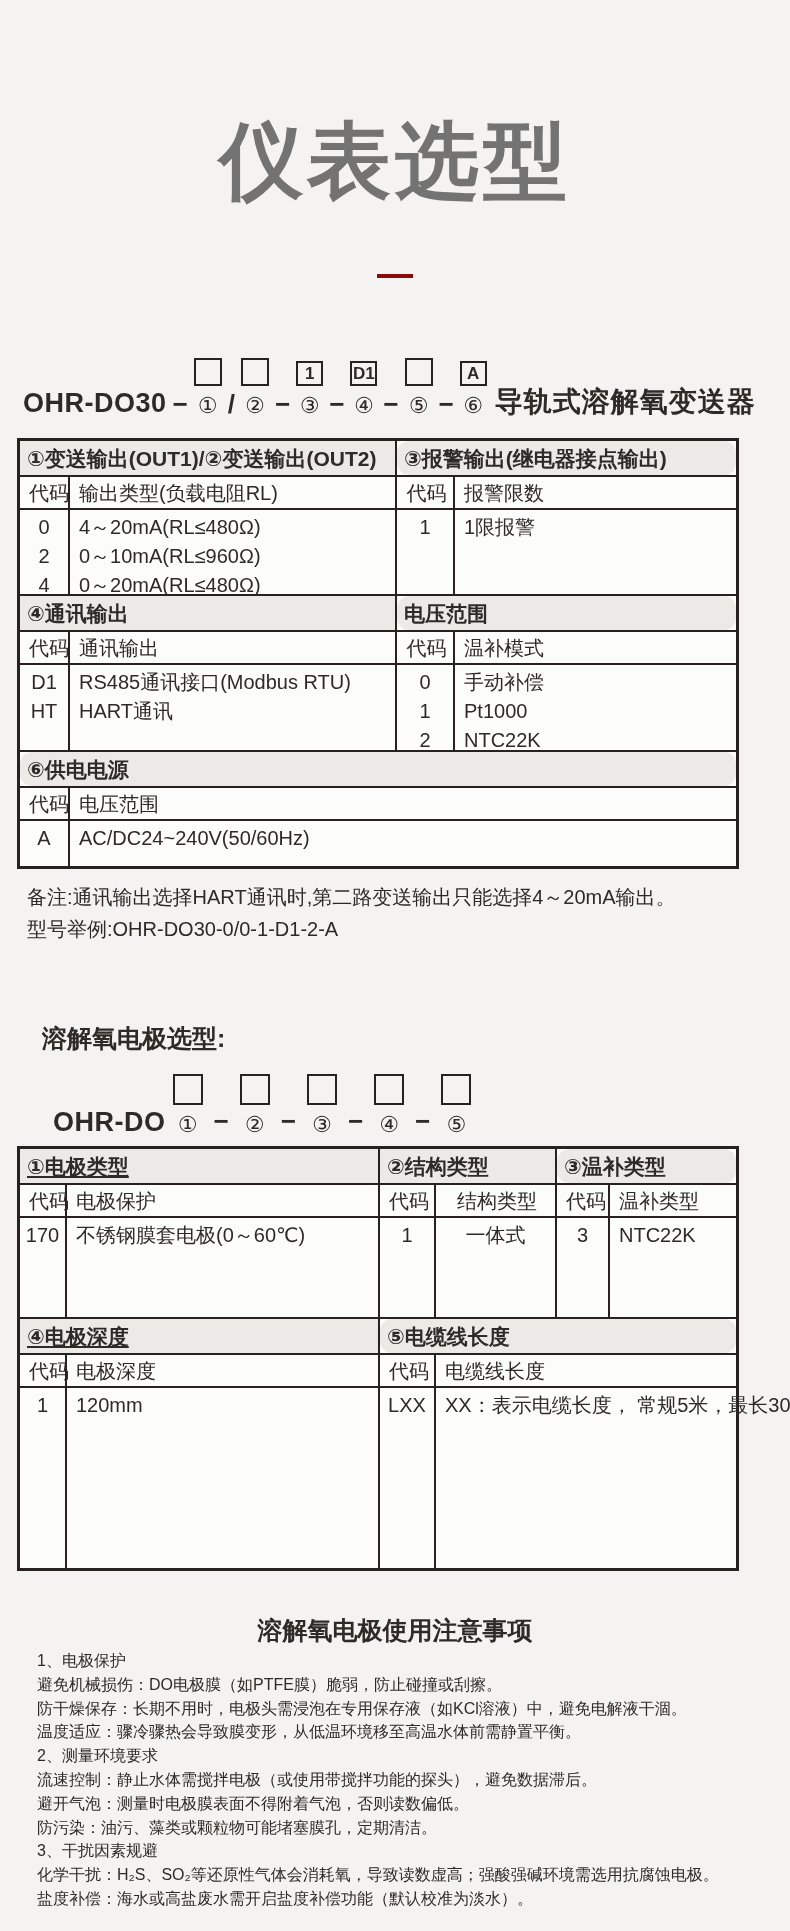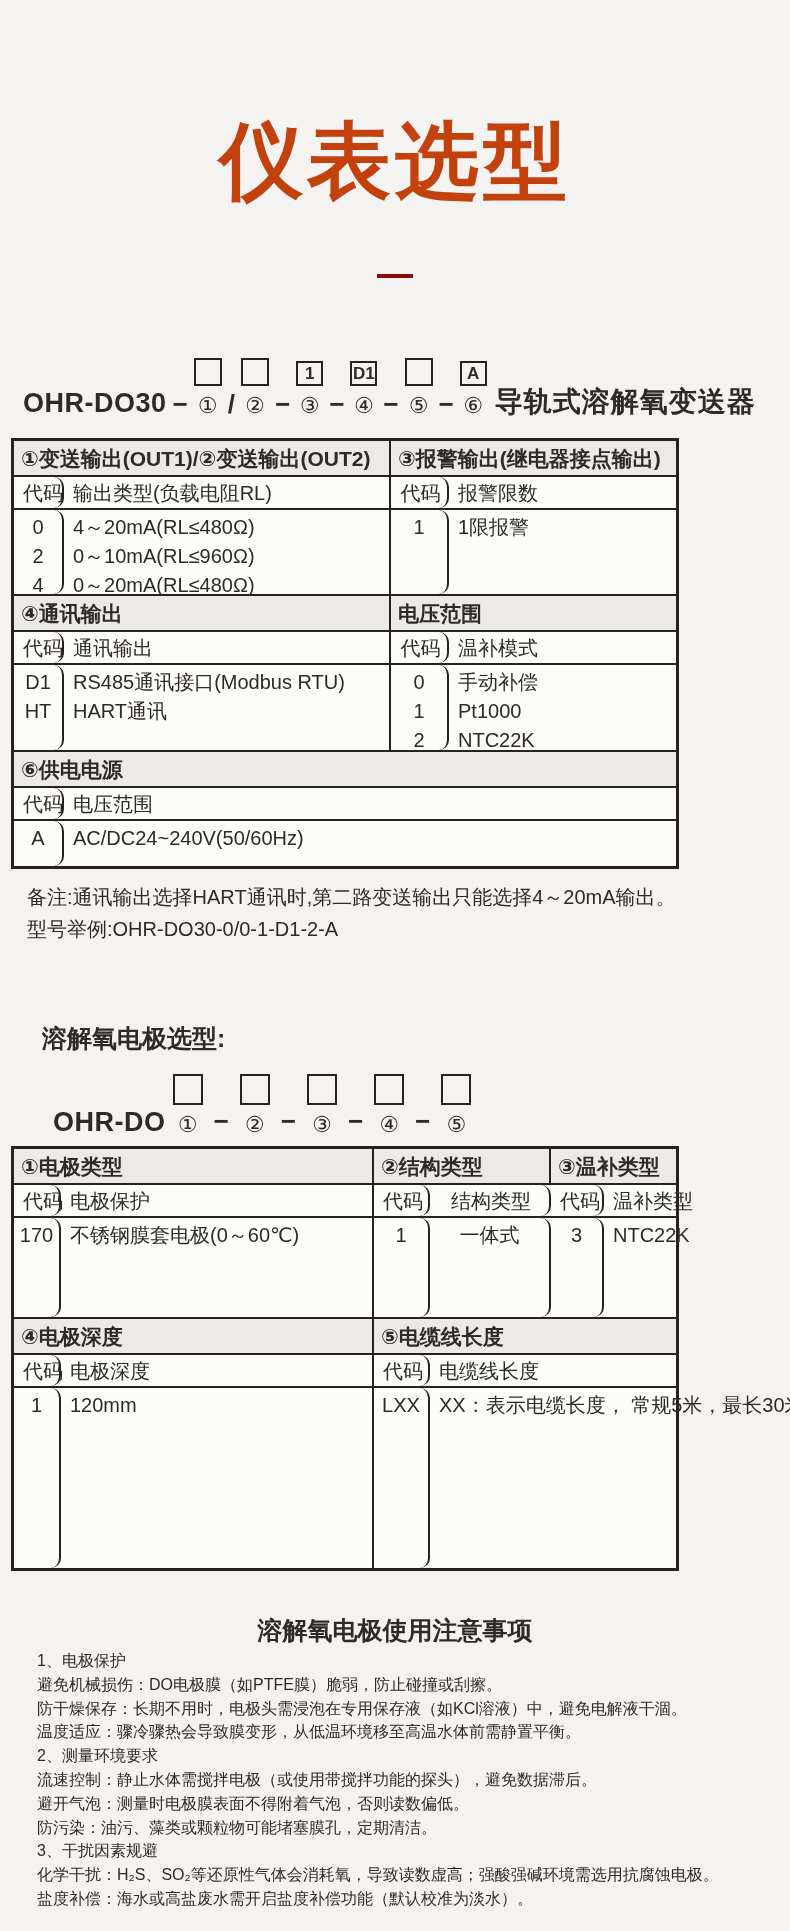--- a/index.html
+++ b/index.html
@@ -14,21 +14,21 @@
   html,body{margin:0;padding:0;background:var(--bg);}
   .page{
     position:relative;width:790px;height:1931px;margin:0 auto;
     background:var(--bg);color:var(--ink);
     font-family:"Liberation Sans","DejaVu Sans",sans-serif;
     overflow:hidden;
   }
   
   .title{
     margin:0;padding-top:112px;text-align:center;
-    font-size:84px;line-height:98px;font-weight:900;letter-spacing:4px;color:#c2410c;
+    font-size:84px;line-height:98px;font-weight:900;letter-spacing:4px;color:#737373;
   }
   .dash{width:36px;height:4px;background:var(--red);margin:64px auto 0;}
   
   .codeline{display:flex;align-items:flex-end;margin-left:23px;font-weight:700;}
   .codeline.l1{margin-top:80px;}
   .codeline.l2{margin-top:22px;margin-left:53px;}
   .prefix{font-size:27px;line-height:30px;letter-spacing:0.5px;white-space:nowrap;}
   .sep{font-size:26px;line-height:28px;margin:0 6px;font-weight:700;}
   .l2 .sep{margin:0 11px;line-height:32px;}
   .unit{display:flex;flex-direction:column;align-items:center;}
@@ -36,45 +36,45 @@
     width:28px;height:28px;border:2px solid var(--line);
     display:flex;align-items:center;justify-content:center;
     font-size:17px;font-weight:700;background:transparent;
   }
   .box.b-sm{width:27px;height:25px;margin-top:2px;}
   .l2 .box{width:30px;height:31px;}
   .circ{margin-top:8px;font-size:22px;line-height:24px;font-weight:400;}
   .suffix{font-size:28px;line-height:32px;font-weight:700;margin-left:8px;letter-spacing:1px;white-space:nowrap;}
   
   .tbl{
-    margin-left:11px;width:668px;border:3px solid var(--line);
+    margin-left:17px;width:722px;border:3px solid var(--line);
     background:var(--cellbg);
   }
   .tbl1{margin-top:20px;}
   .tbl2{margin-top:9px;}
   .trow{display:flex;border-bottom:2px solid var(--line);}
   .trow:last-child{border-bottom:none;}
   .hcell{
     background:var(--headbg);font-weight:700;font-size:21px;line-height:23px;
     padding:6px 6px 5px 7px;white-space:nowrap;
   }
   .scell{font-size:20px;line-height:22px;padding:5px 6px 4px 9px;white-space:nowrap;}
   .col{padding:3px 0 0 0;font-size:20px;}
   .col .ln{line-height:29px;white-space:nowrap;padding-left:9px;}
   .col.center .ln{padding-left:0;text-align:center;}
-  .center{text-align:center;border-radius:10px;}
+  .center{text-align:center;}
   .br{border-right:2px solid var(--line);}
-  .grow{flex:1 1 auto;}
+  .grow{flex:1 1 auto;border-radius:12px;}
   
   .w377{width:377px;flex:0 0 377px;}
   .w50{width:50px;flex:0 0 50px;}
   .w327{width:327px;flex:0 0 327px;}
   .w58{width:58px;flex:0 0 58px;}
   
-  .w360{width:360px;flex:0 0 360px;}
+  .w360{width:360px;flex:0 0 360px;text-decoration:underline;}
   .w177{width:177px;flex:0 0 177px;}
   .w47{width:47px;flex:0 0 47px;}
   .w313{width:313px;flex:0 0 313px;}
   .w56c{width:56px;flex:0 0 56px;}
   .w121{width:121px;flex:0 0 121px;}
   .w53{width:53px;flex:0 0 53px;}
   
   .h86{height:86px;}
   .h87{height:87px;}
   .h45{height:45px;}

